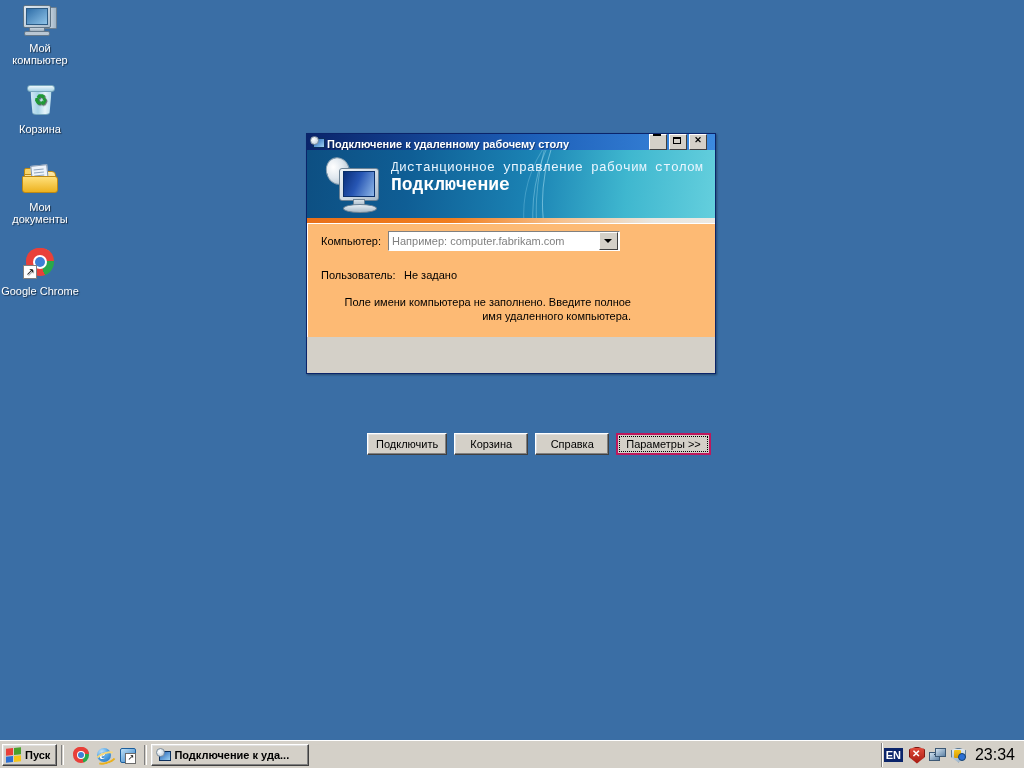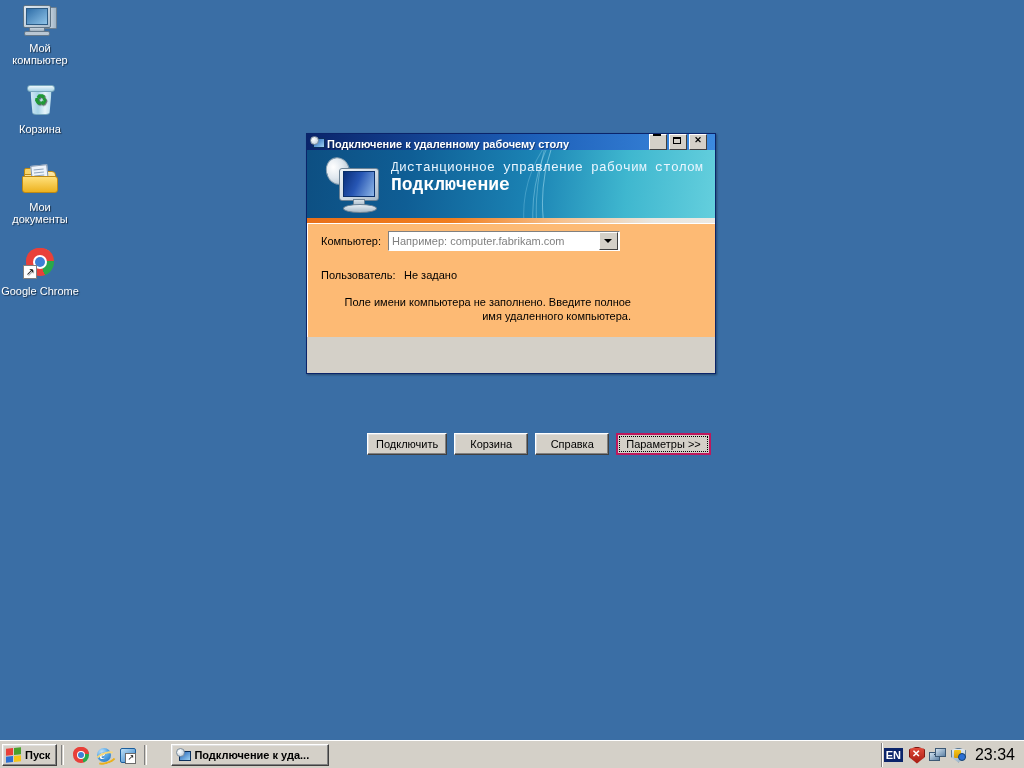--- a/index.html
+++ b/index.html
@@ -429,21 +429,21 @@
     position: absolute; left: 1px; top: 1px; width: 14px; height: 13px;
     background: linear-gradient(to bottom right, #bfe0f5, #2f7fc8);
     border: 1px solid #1b5e9c; border-radius: 2px;
   }
   .ql-sd .sd-arrow {
     position: absolute; right: -1px; bottom: -1px; width: 9px; height: 9px;
     background: #ffffff; border: 1px solid #6b6b6b;
     font-size: 8px; line-height: 8px; text-align: center; color: #000;
   }
 
-  .task-buttons { display: flex; align-items: flex-end; margin-left: 20px; flex: 1 1 auto; }
+  .task-buttons { display: flex; align-items: flex-end; margin-left: 0; flex: 1 1 auto; }
   .task-btn {
     height: 22px;
     min-width: 158px;
     max-width: 162px;
     display: flex; align-items: center;
     padding: 0 6px 0 4px;
     background: #d4d0c8;
     border: 1px solid;
     border-color: #ffffff #404040 #404040 #ffffff;
     box-shadow: inset -1px -1px 0 #808080, inset 1px 1px 0 #dfdfdf;

